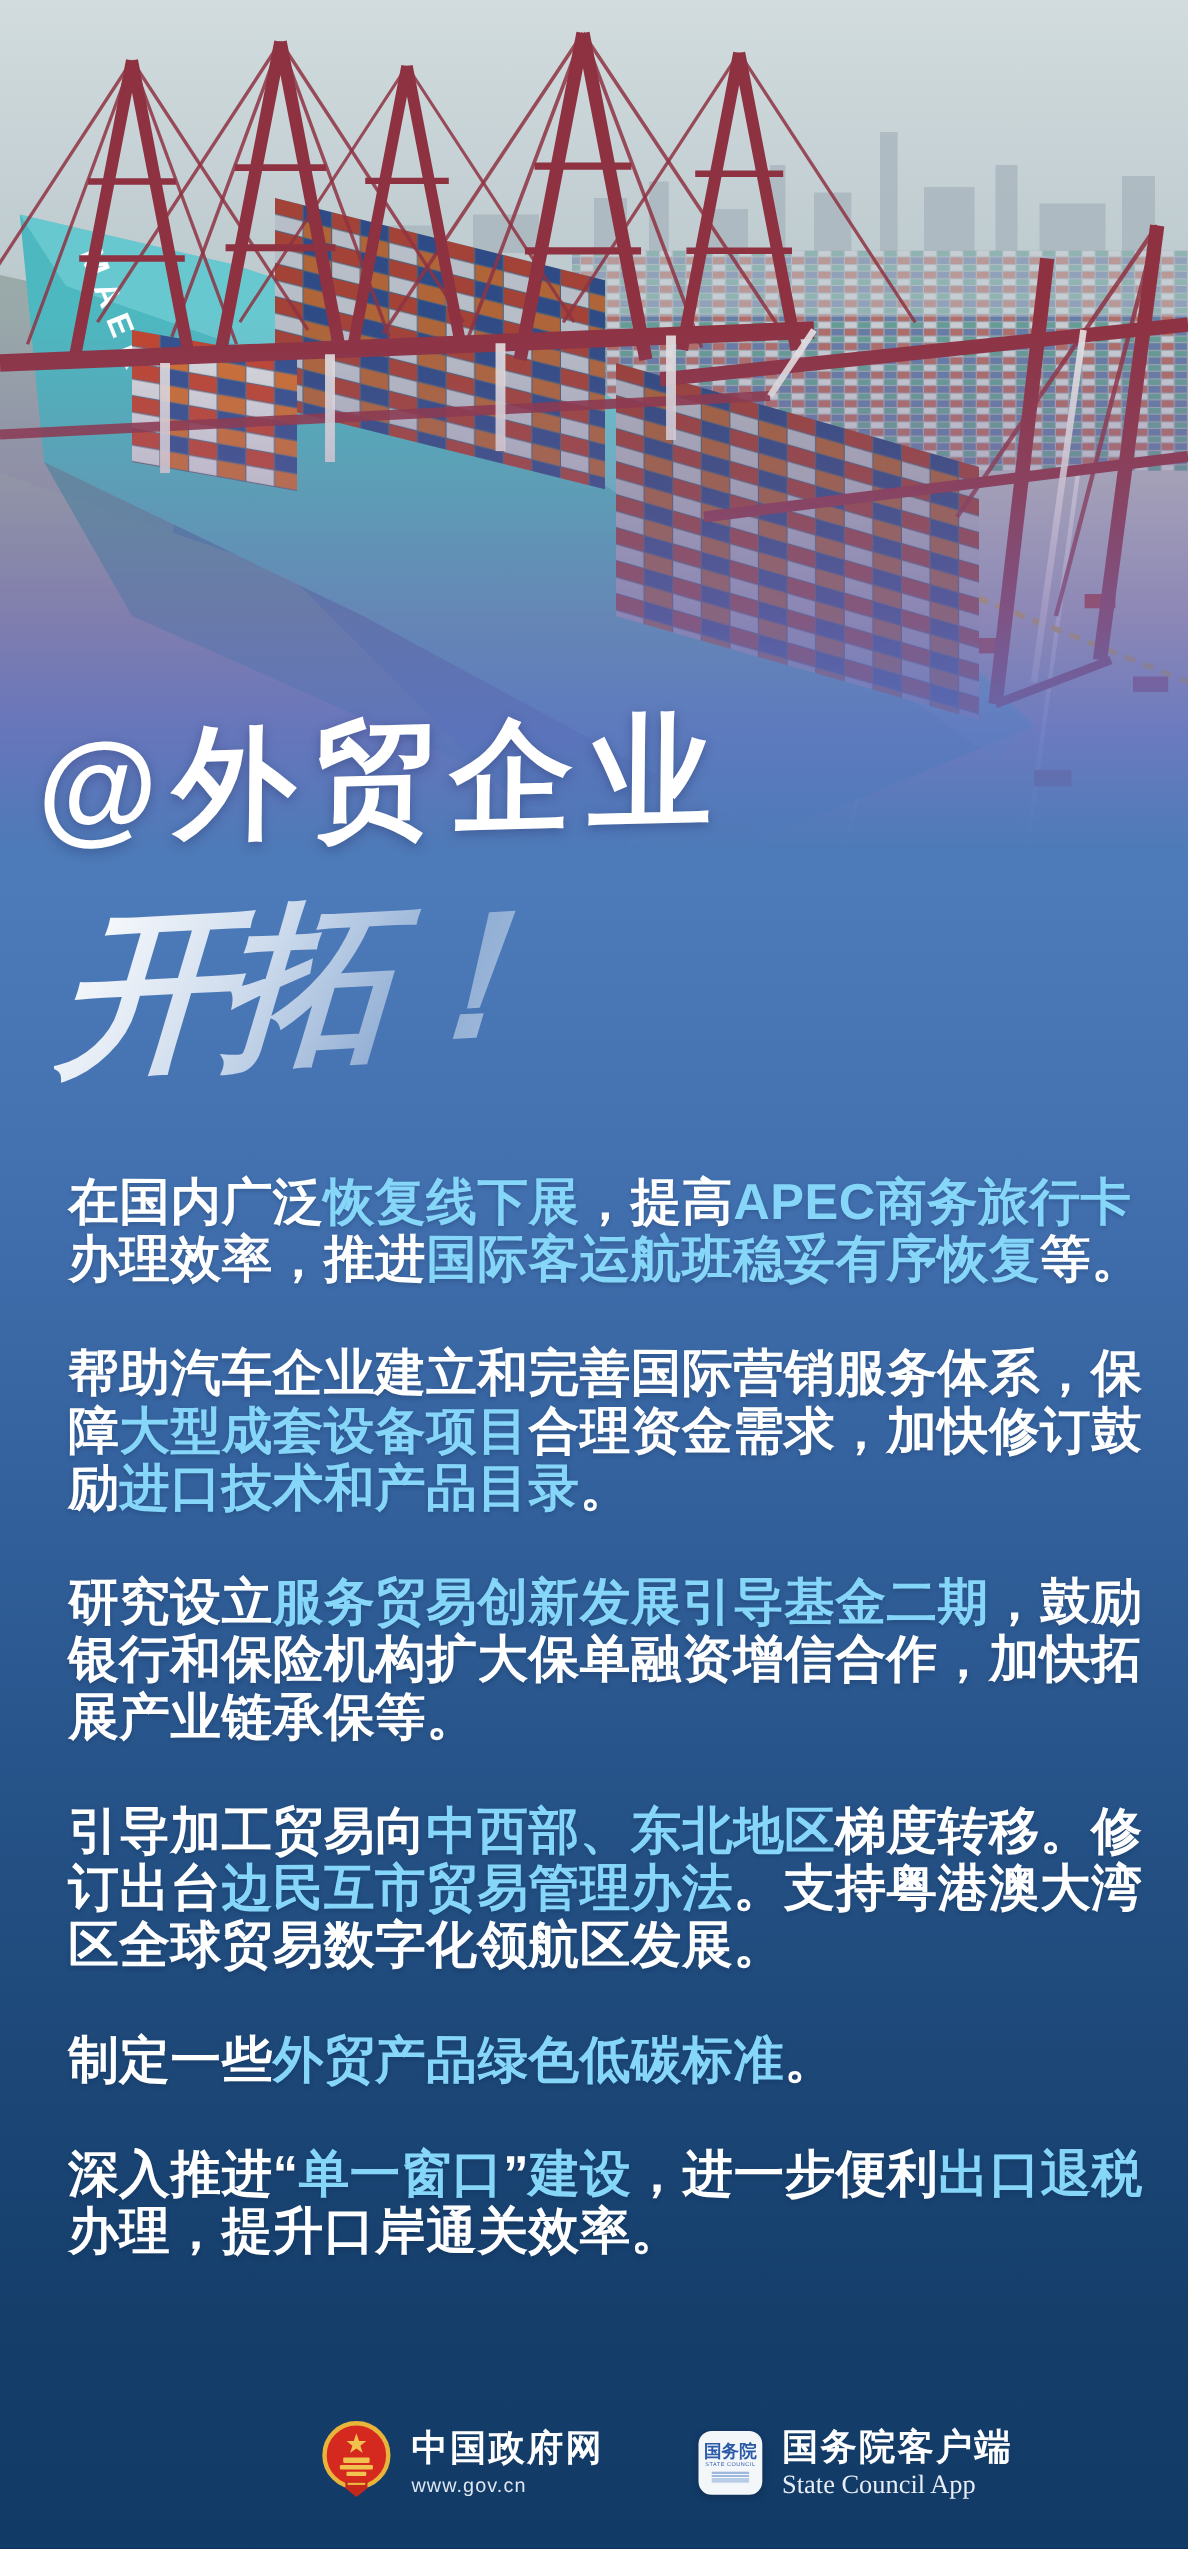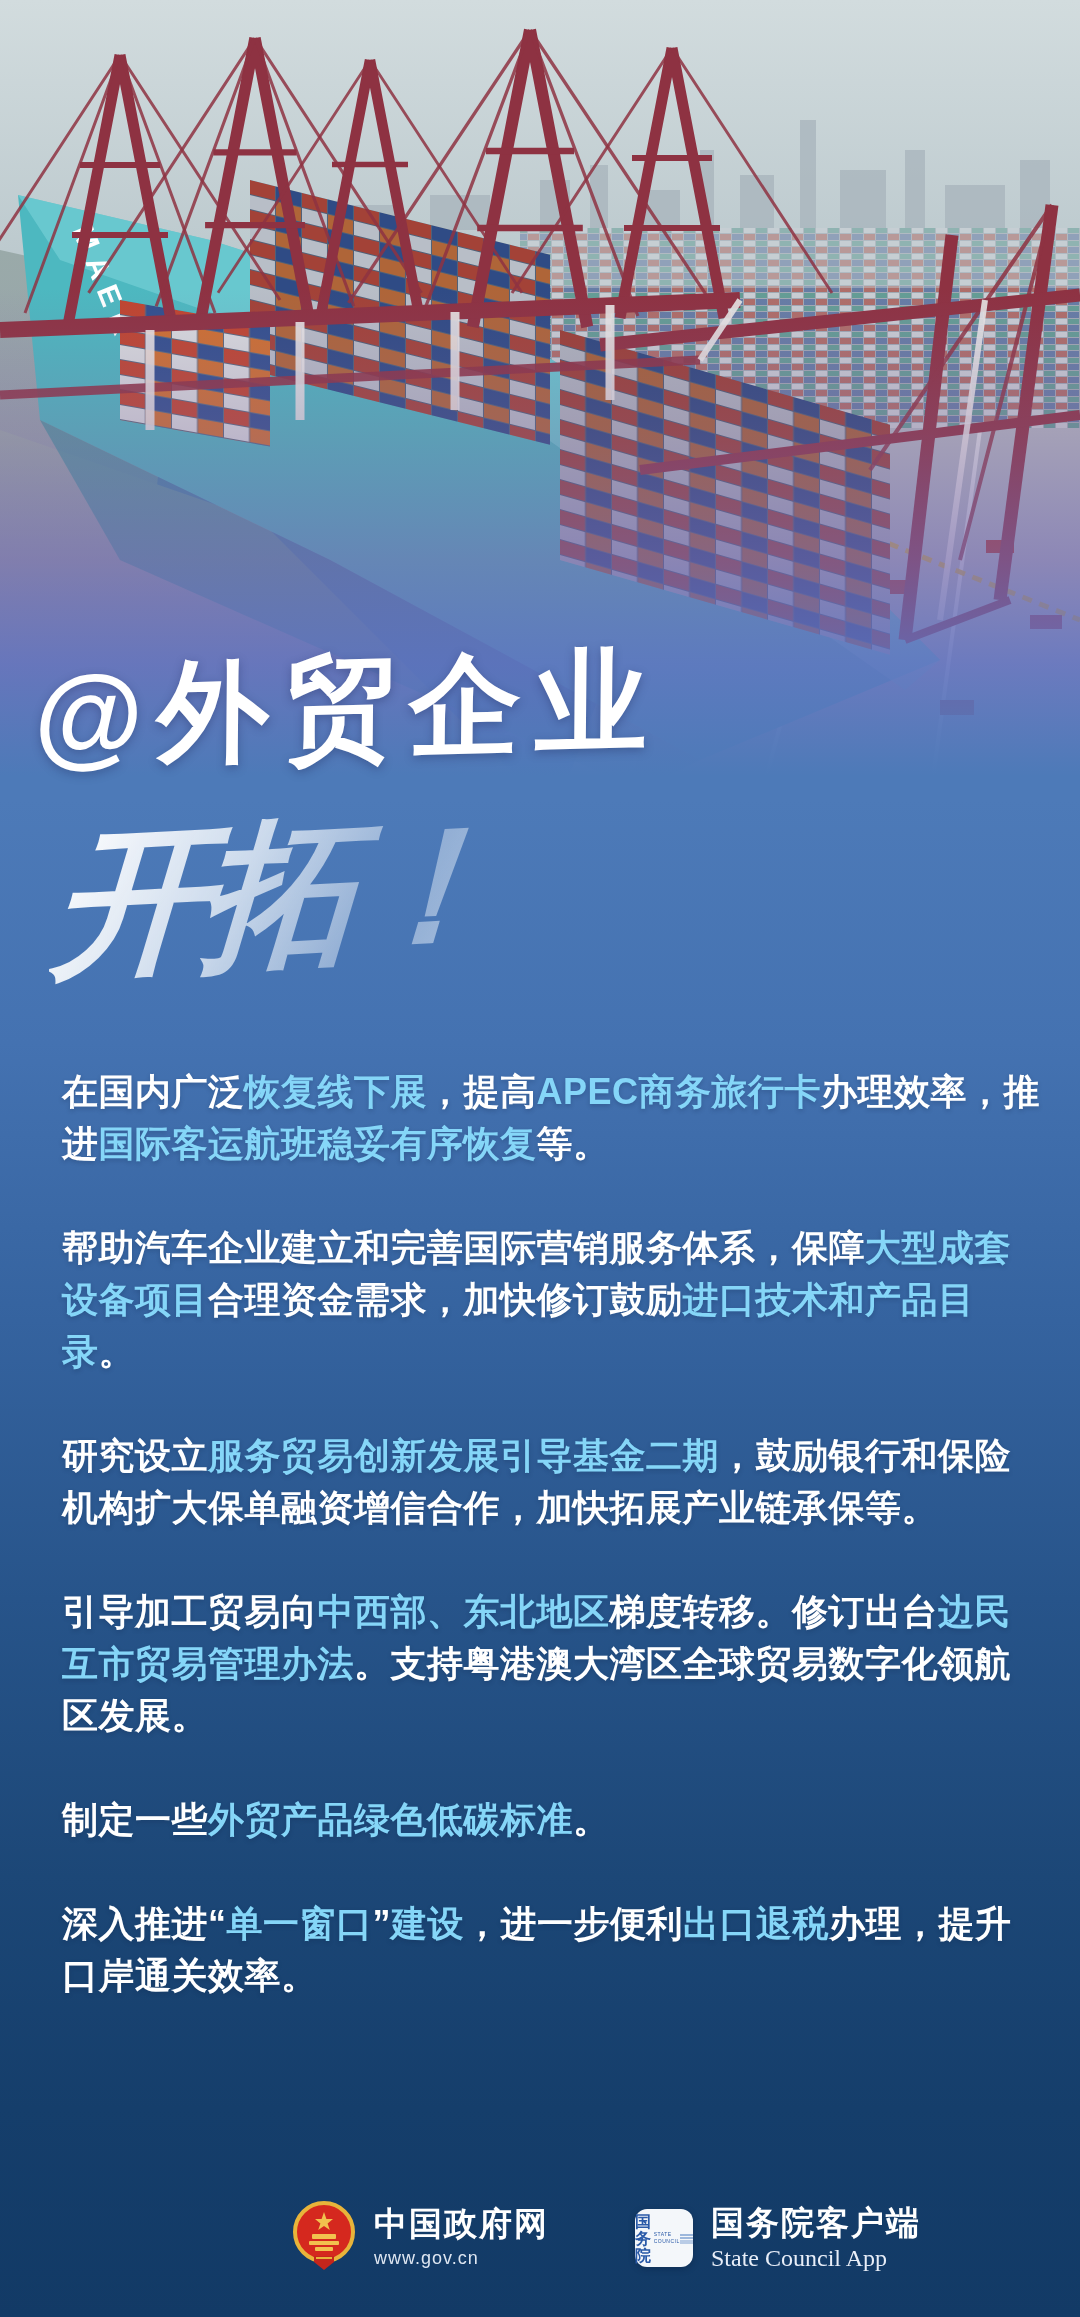--- a/index.html
+++ b/index.html
@@ -47,35 +47,35 @@
     position:absolute;left:62px;top:980px;
     font-size:50px;font-weight:700;letter-spacing:3px;
     color:var(--heading);
   }
   
   .policy{
     position:absolute;left:62px;top:1066px;width:985px;
   }
   .policy p{
     margin:0 0 52px 0;
-    font-size:36px;line-height:52px;font-weight:700;
+    font-size:46px;line-height:52px;font-weight:700;
     letter-spacing:.5px;color:var(--body-text);
     text-shadow:0 2px 4px rgba(15,35,70,.25);
   }
   .policy .hl{color:var(--highlight);}
   
   .footer{position:absolute;left:292px;top:2200px;display:flex;align-items:center;gap:86px;}
   .logo-group{display:flex;align-items:center;gap:18px;}
   .logo-text{display:flex;flex-direction:column;justify-content:center;}
   .logo-title{font-size:33px;font-weight:700;color:#ffffff;letter-spacing:2px;line-height:40px;text-align:center;}
   .logo-sub{font-size:18px;color:#dfe7f2;letter-spacing:1px;line-height:28px;}
   .logo-sub-serif{font-family:"Liberation Serif","DejaVu Serif",serif;font-size:24px;color:#e8eef8;line-height:30px;}
   .app-icon{
     width:58px;height:58px;background:#f4f7fa;border-radius:12px;
-    display:flex;flex-direction:row;align-items:center;justify-content:center;
+    display:flex;flex-direction:column;align-items:center;justify-content:center;
     box-shadow:0 2px 6px rgba(10,25,55,.35);
   }
   .app-icon .zh{font-size:16px;font-weight:700;color:#2a5aa8;line-height:17px;}
   .app-icon .en{font-size:5px;color:#2a5aa8;letter-spacing:.5px;line-height:7px;}
   .app-icon .bld{width:34px;height:10px;margin-top:2px;
     background:linear-gradient(180deg,#9db8dc 0 2px,transparent 2px 3px,#9db8dc 3px 5px,transparent 5px 6px,#b9cce6 6px 10px);}
 </style>
 </head>
 <body>
 

